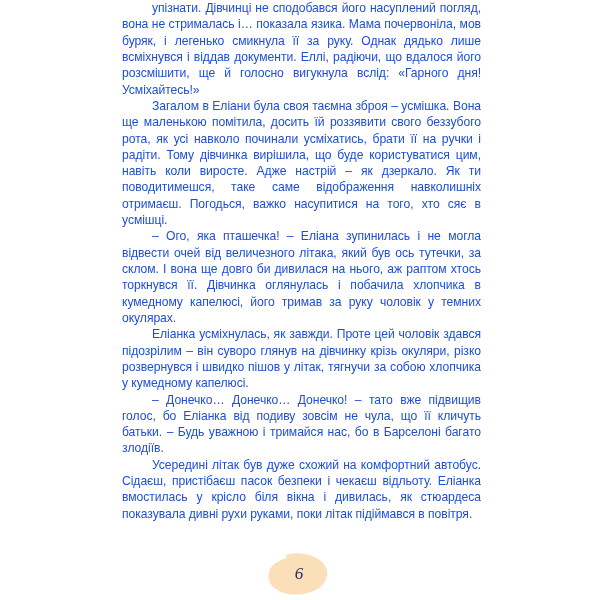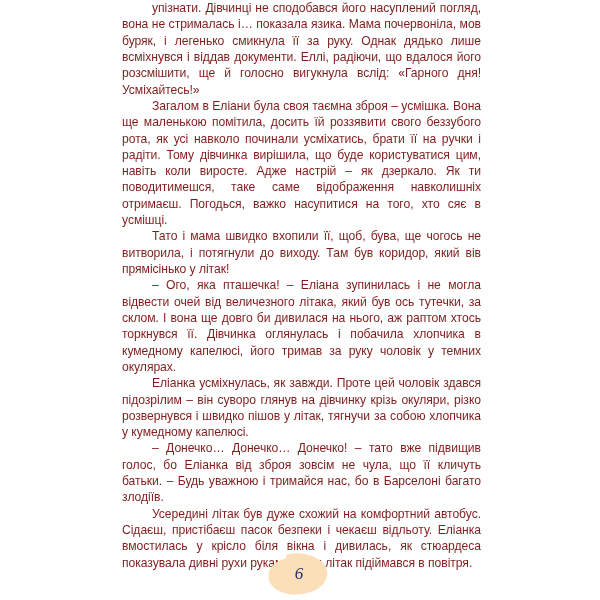--- a/index.html
+++ b/index.html
@@ -28,21 +28,21 @@
     left: 122px;
     top: 0px;
     width: 359px;
   }
 
   .para {
     margin: 0;
     text-align: justify;
     text-justify: inter-word;
     text-indent: 30px;
-    color: #7f1d1d;
+    color: #1d4ed8;
     font-size: 12.15px;
     line-height: 16.32px;
     letter-spacing: -0.05px;
     word-spacing: 0px;
     -webkit-font-smoothing: antialiased;
     hyphens: manual;
   }
   .para:last-child {
     text-align-last: left;
   }
@@ -78,24 +78,23 @@
   }
 </style>
 </head>
 <body>
 
 <div id="page">
 
   <div id="text-column">
     <p class="para">упізнати. Дівчинці не сподобався його насуплений погляд, вона не стрималась і… показала язика. Мама почервоніла, мов буряк, і легенько смикнула її за руку. Однак дядько лише всміхнувся і віддав документи. Еллі, радіючи, що вдалося його розсмішити, ще й голосно вигукнула вслід: «Гарного дня! Усміхайтесь!»</p>
     <p class="para">Загалом в Еліани була своя таємна зброя – усмішка. Вона ще маленькою помітила, досить їй роззявити свого беззубого рота, як усі навколо починали усміхатись, брати її на ручки і радіти. Тому дівчинка вирішила, що буде користуватися цим, навіть коли виросте. Адже настрій – як дзеркало. Як ти поводитимешся, таке саме відображення навколишніх отримаєш. Погодься, важко насупитися на того, хто сяє в усмішці.</p>
-    <p class="para">Тато і мама швидко вхопили її, щоб, бува, ще чогось не витворила, і потягнули до виходу. Там був коридор, який вів прямісінько у літак!</p>
     <p class="para">– Ого, яка пташечка! – Еліана зупинилась і не могла відвести очей від величезного літака, який був ось тутечки, за склом. І вона ще довго би дивилася на нього, аж раптом хтось торкнувся її. Дівчинка оглянулась і побачила хлопчика в кумедному капелюсі, його тримав за руку чоловік у темних окулярах.</p>
     <p class="para">Еліанка усміхнулась, як завжди. Проте цей чоловік здався підозрілим – він суворо глянув на дівчинку крізь окуляри, різко розвернувся і швидко пішов у літак, тягнучи за собою хлопчика у кумедному капелюсі.</p>
-    <p class="para">– Донечко… Донечко… Донечко! – тато вже підвищив голос, бо Еліанка від зброя зовсім не чула, що її кличуть батьки. – Будь уважною і тримайся нас, бо в Барселоні багато злодіїв.</p>
+    <p class="para">– Донечко… Донечко… Донечко! – тато вже підвищив голос, бо Еліанка від подиву зовсім не чула, що її кличуть батьки. – Будь уважною і тримайся нас, бо в Барселоні багато злодіїв.</p>
     <p class="para">Усередині літак був дуже схожий на комфортний автобус. Сідаєш, пристібаєш пасок безпеки і чекаєш відльоту. Еліанка вмостилась у крісло біля вікна і дивилась, як стюардеса показувала дивні рухи руками, поки літак підіймався в повітря.</p>
 
   </div>
 
   <div id="page-number-badge">
     <svg id="page-number-blob" viewBox="0 0 60 42" xmlns="http://www.w3.org/2000/svg" aria-hidden="true">
       <path d="M20.5 1.2
                C 29 -0.6, 38 0.4, 45.5 3.6
                C 54 7.2, 59.6 13.5, 59.3 21.0
                C 59.0 28.8, 52.6 35.2, 44.2 38.6

